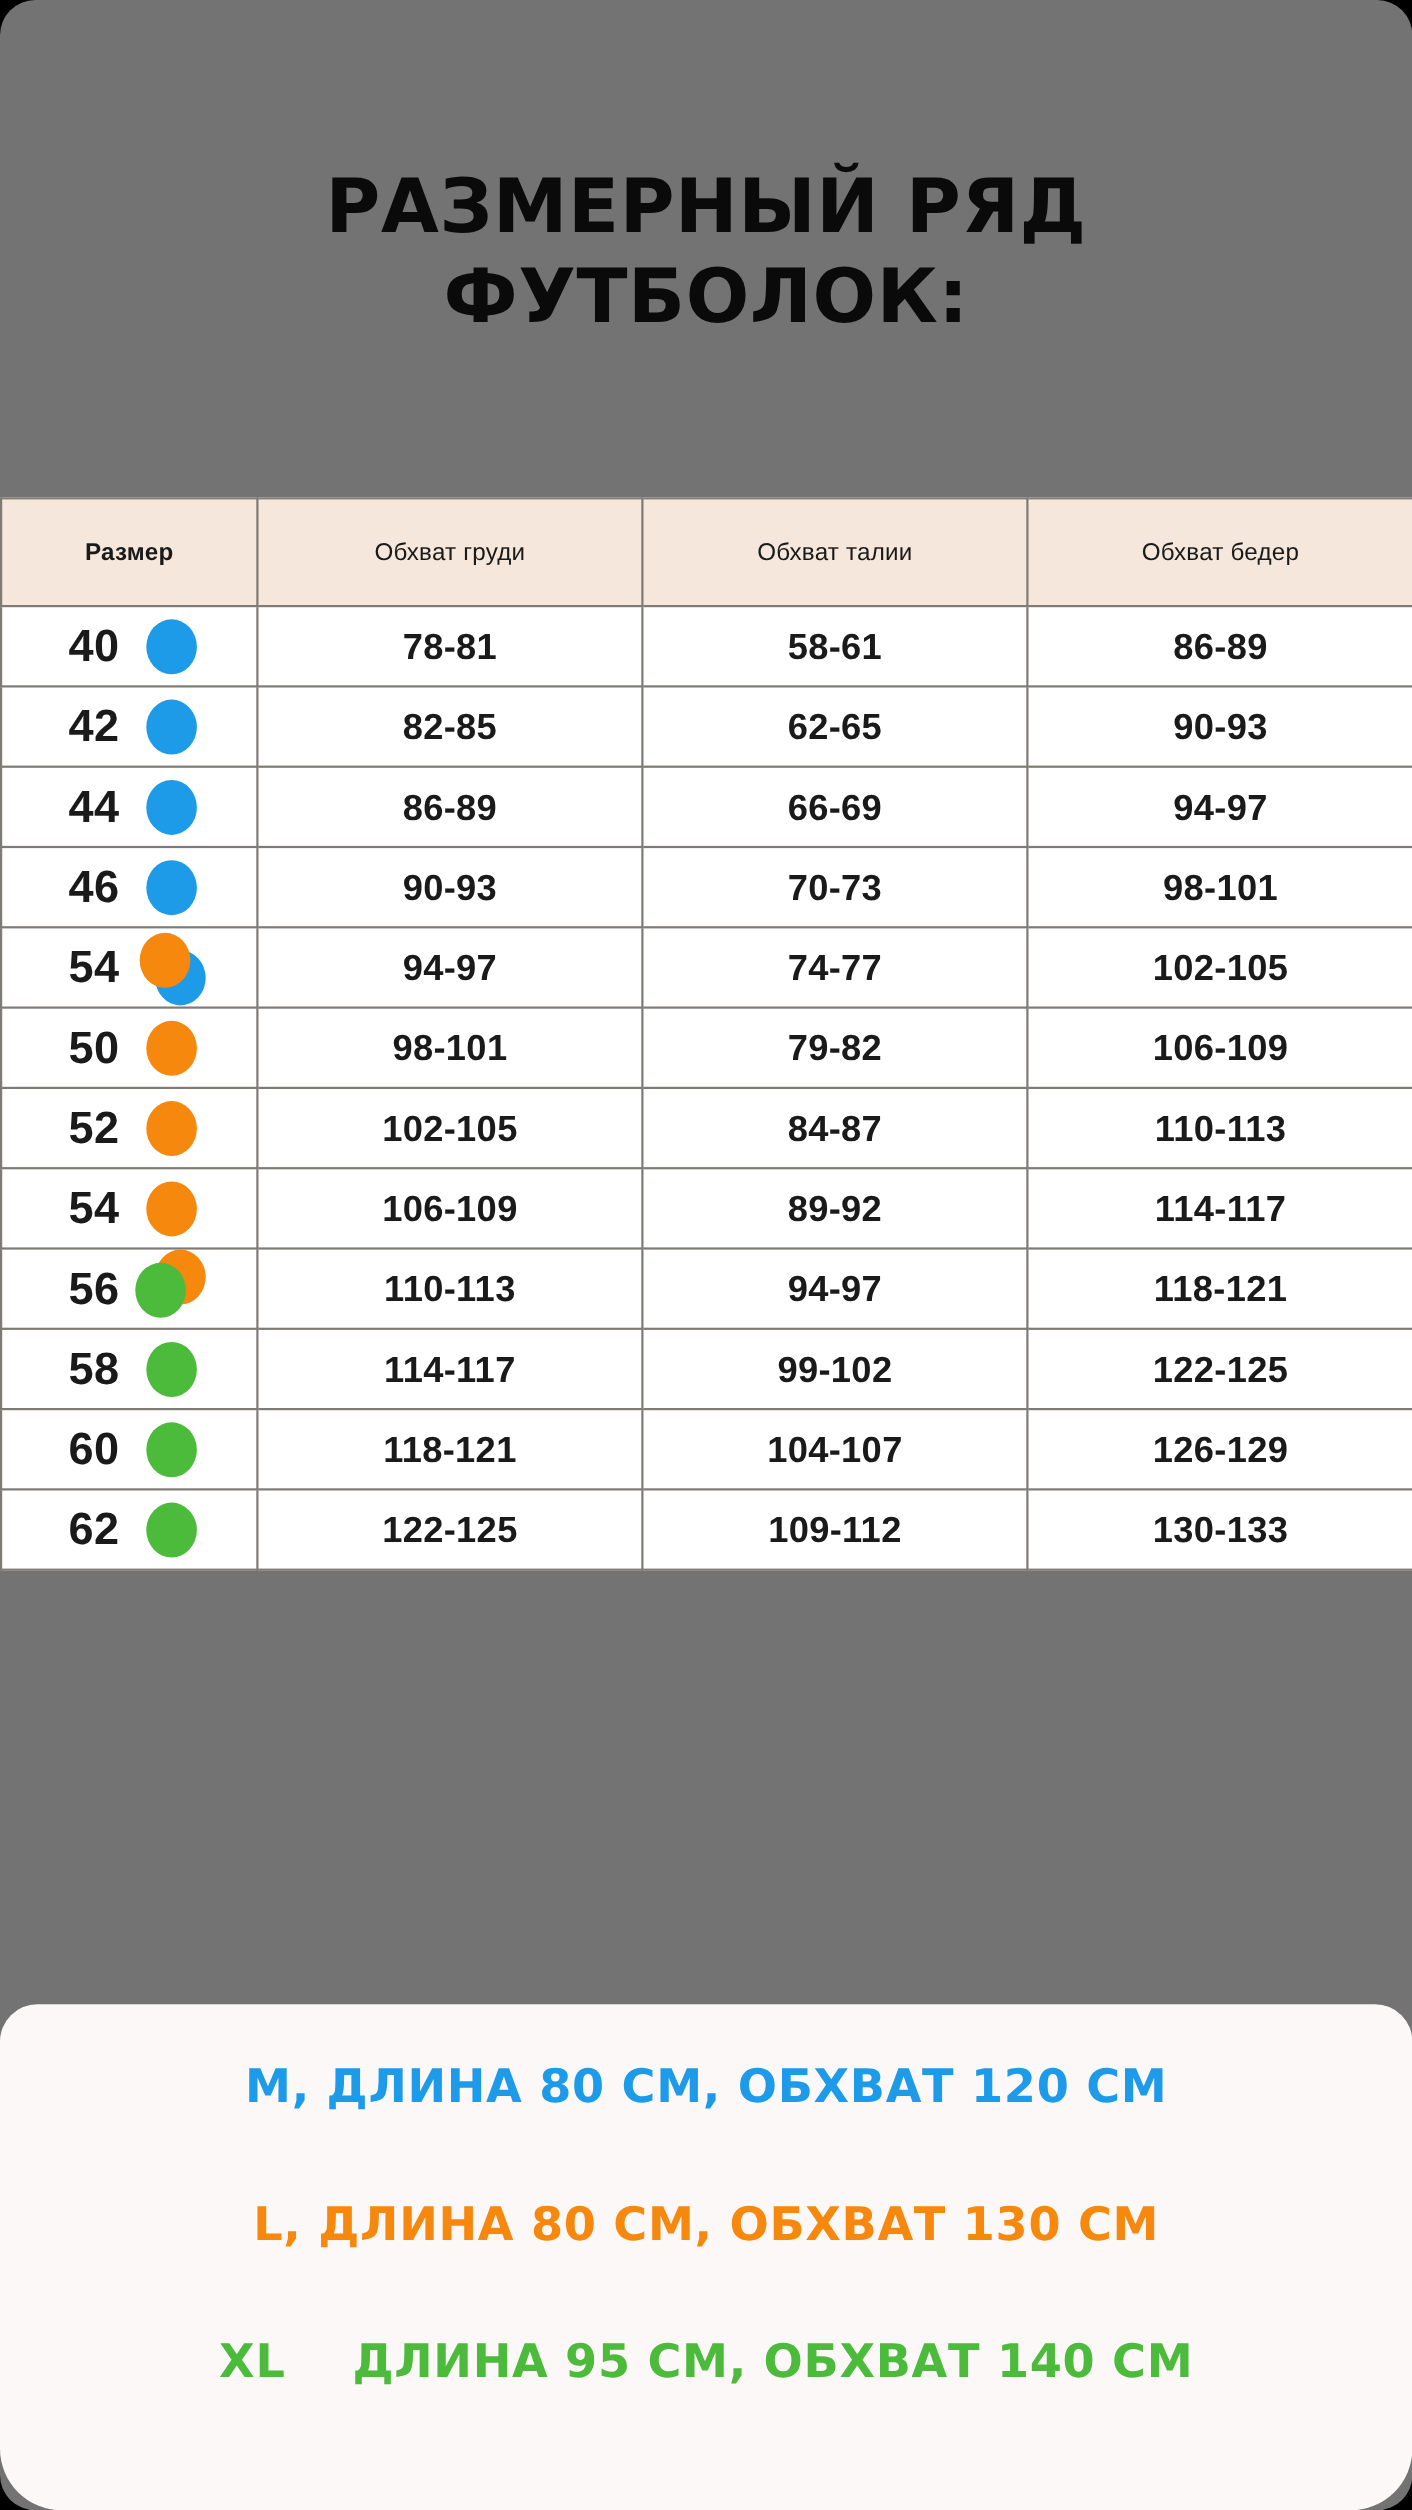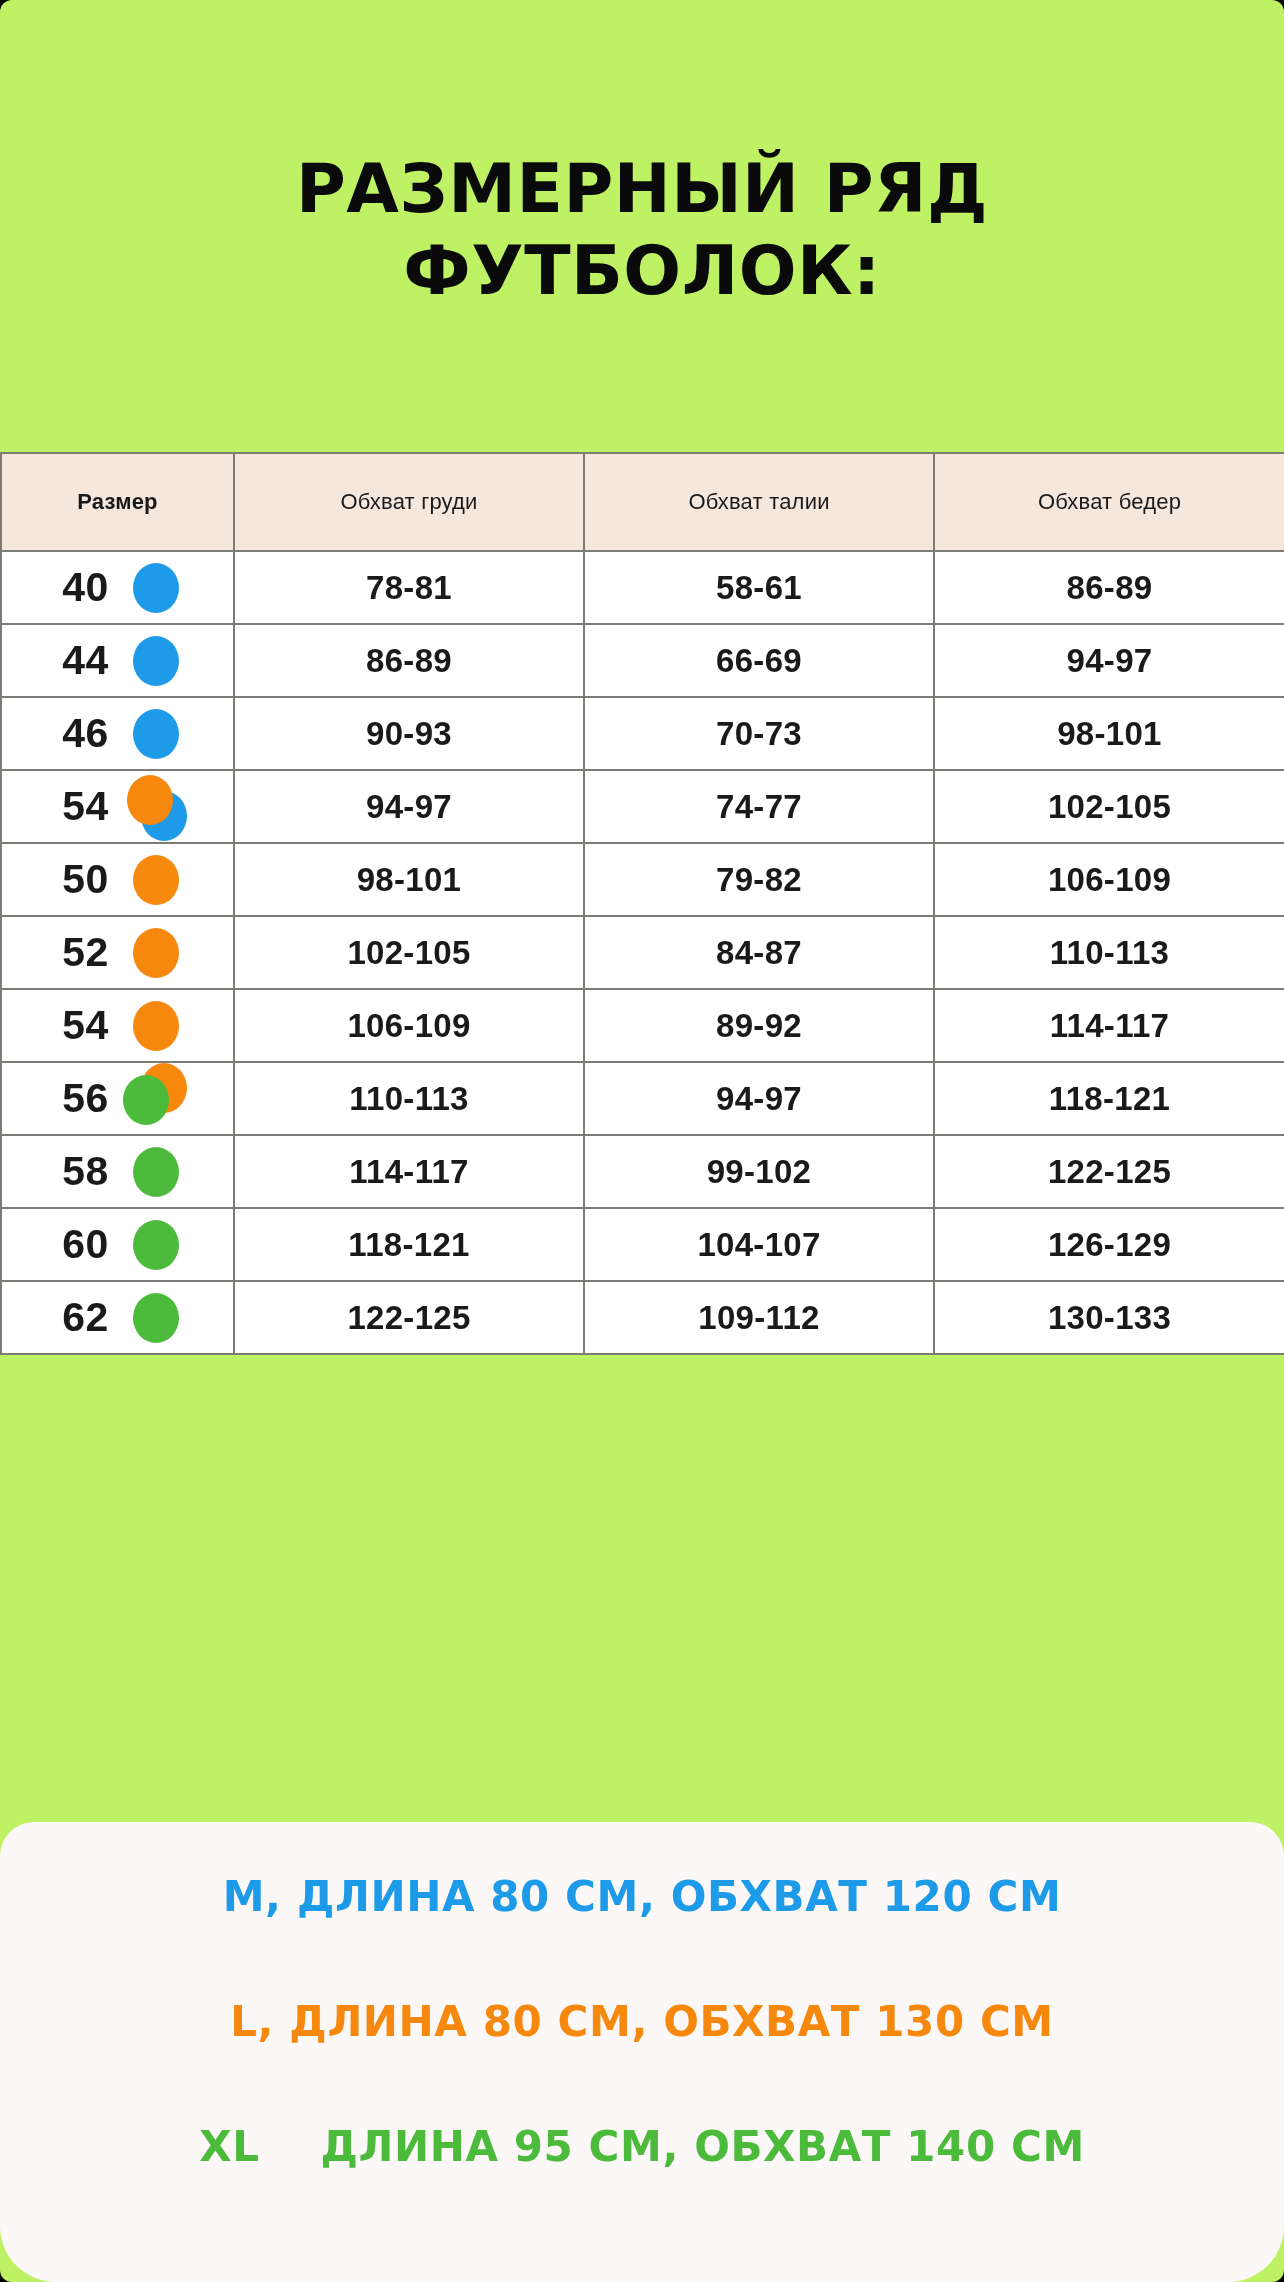--- a/index.html
+++ b/index.html
@@ -11,22 +11,22 @@
     width: 1284px;
     height: 2282px;
     overflow: hidden;
     font-family: "Liberation Sans", sans-serif;
   }
 
   .screen {
     position: relative;
     width: 1284px;
     height: 2282px;
-    background: #bef264;
-    border-radius: 12px;
+    background: #737373;
+    border-radius: 32px;
     overflow: hidden;
   }
 
   
   .title-block {
     position: absolute;
     top: 148px;
     left: 0;
     width: 1284px;
     text-align: center;
@@ -195,20 +195,33 @@
                 </span>
               </div>
             </td>
             <td>78-81</td>
             <td>58-61</td>
             <td>86-89</td>
           </tr>
           <tr>
             <td>
               <div class="size-cell-inner">
+                <span class="size-num">42</span>
+                <span class="dot-holder">
+                  <span class="dot blue solo"></span>
+                </span>
+              </div>
+            </td>
+            <td>82-85</td>
+            <td>62-65</td>
+            <td>90-93</td>
+          </tr>
+          <tr>
+            <td>
+              <div class="size-cell-inner">
                 <span class="size-num">44</span>
                 <span class="dot-holder">
                   <span class="dot blue solo"></span>
                 </span>
               </div>
             </td>
             <td>86-89</td>
             <td>66-69</td>
             <td>94-97</td>
           </tr>

